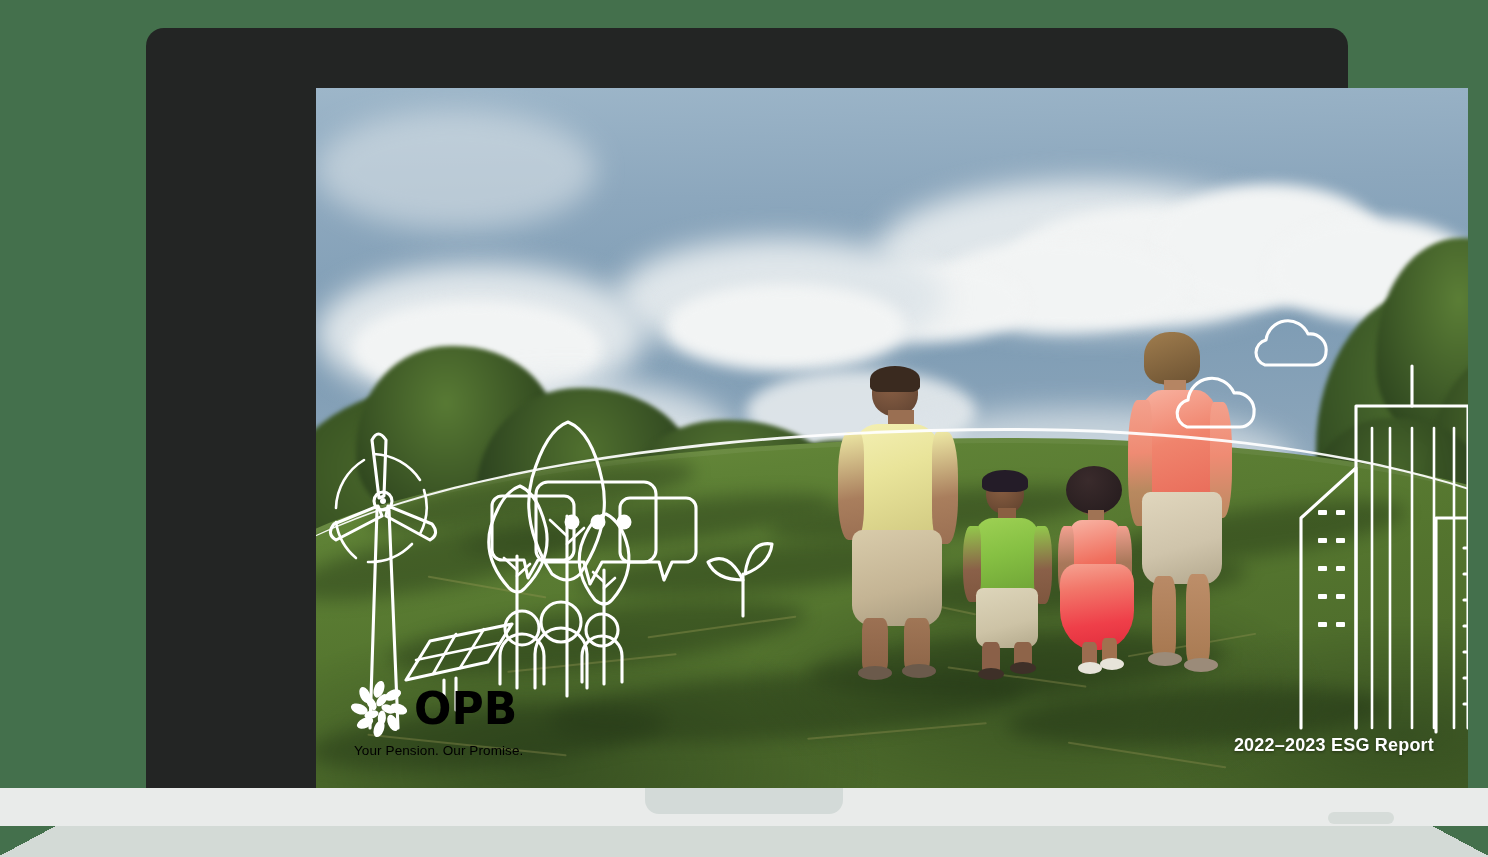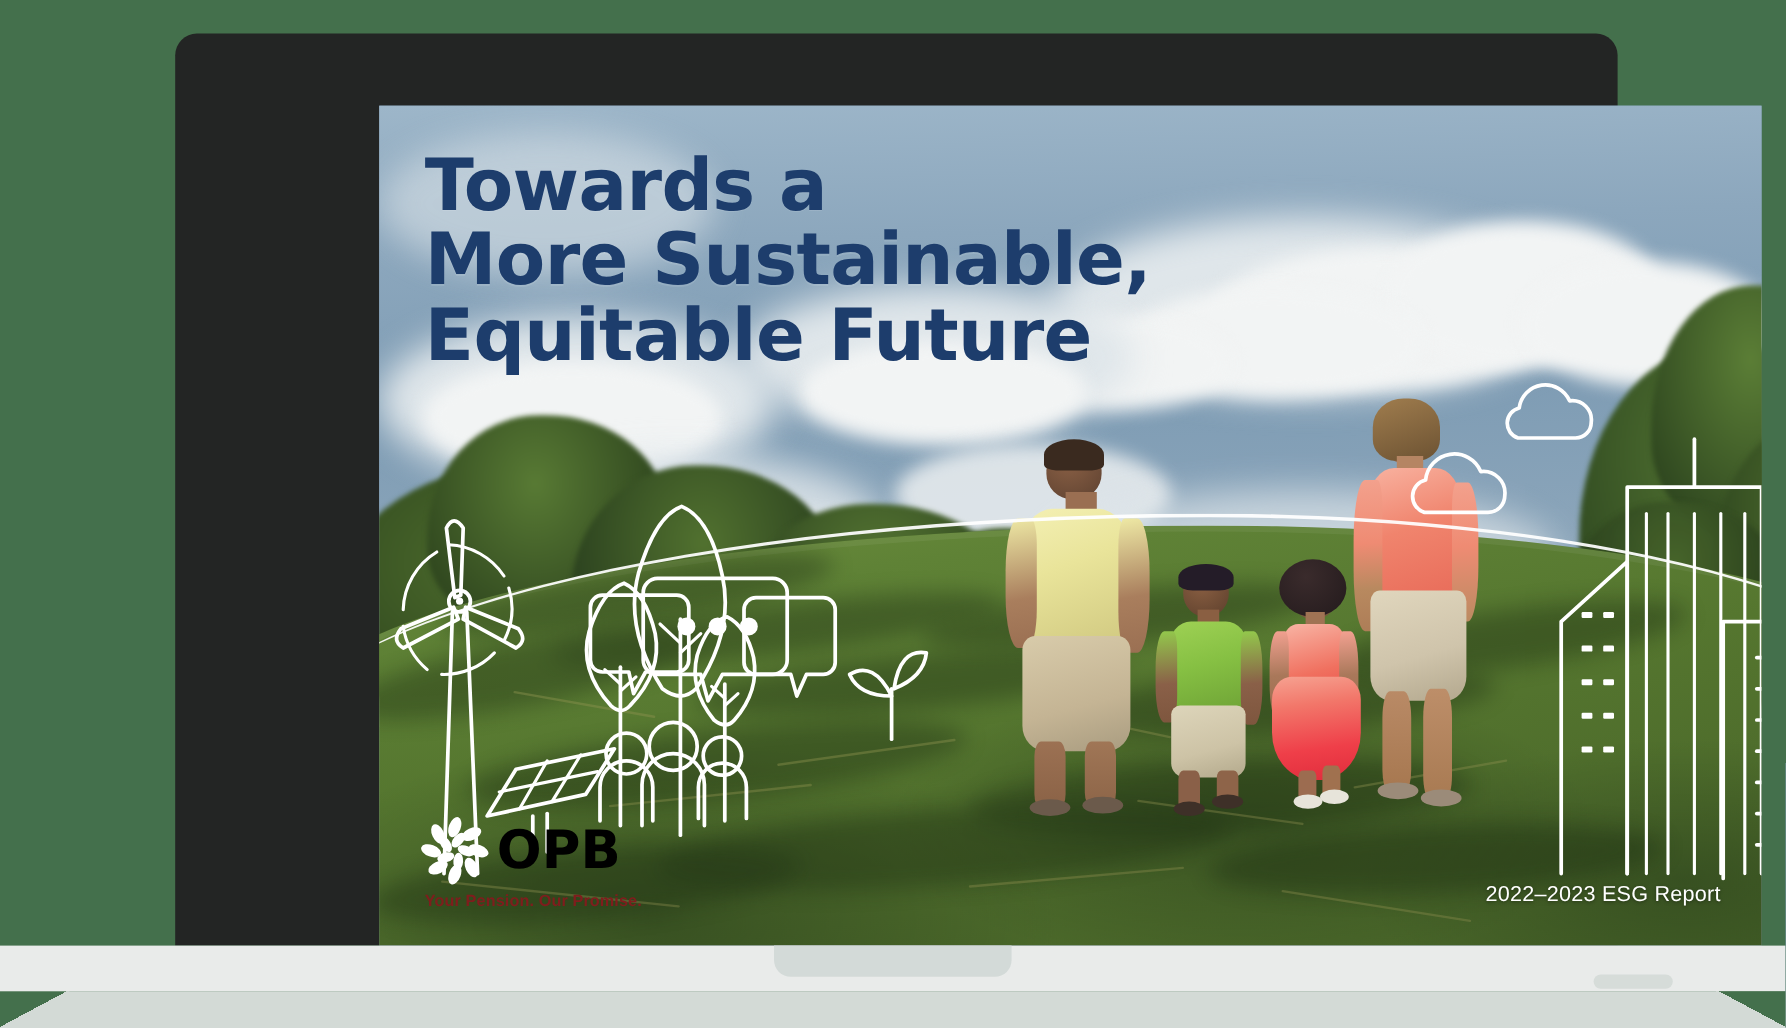--- a/index.html
+++ b/index.html
@@ -148,32 +148,32 @@
   #logo-mark { width:58px; height:58px; display:block; }
   #logo-word {
     color:#000000;
     font-family:"DejaVu Sans", sans-serif;
     font-weight:bold;
     font-size:44px;
     line-height:1;
     letter-spacing:0px;
   }
   #logo-tagline {
-    color:#7f1d1d;
+    color:#000000;
     font-size:13.5px;
-    font-weight:bold;
+    font-weight:normal;
     letter-spacing:.1px;
     margin-top:5px;
     margin-left:4px;
   }
   #report-label {
     position:absolute;
     right:34px; bottom:32px;
     color:#ffffff;
-    font-weight:normal;
+    font-weight:bold;
     font-size:18px;
     letter-spacing:.2px;
     text-shadow:0 1px 3px rgba(0,0,0,.42);
   }
 
   
   #lineart { position:absolute; left:0; top:0; width:1152px; height:700px; pointer-events:none; }
   #lineart .ln { fill:none; stroke:#ffffff; stroke-width:3.1; stroke-linecap:round; stroke-linejoin:round; }
   #lineart .ln-thin { fill:none; stroke:#ffffff; stroke-width:2.6; stroke-linecap:round; stroke-linejoin:round; }
   #lineart .dotw { fill:#ffffff; }
@@ -456,23 +456,20 @@
           <path d="M1148 486 h42"></path>
           <path d="M1148 512 h42"></path>
           <path d="M1148 538 h42"></path>
           <path d="M1148 564 h42"></path>
           <path d="M1148 590 h42"></path>
           <path d="M1148 616 h42"></path>
         </g>
       </g>
     </svg>
 
-    <div id="slide-title">Towards a
-More Sustainable,
-Equitable Future</div>
 
     <div id="logo-block">
       <div id="logo-row">
         <svg id="logo-mark" viewBox="0 0 100 100">
           <g fill="#ffffff">
 
             <g transform="translate(50,50)">
               <g transform="rotate(0)">
                   <ellipse cx="0" cy="-34" rx="8.5" ry="15" transform="rotate(20 0 -34)"></ellipse>
                 </g>

